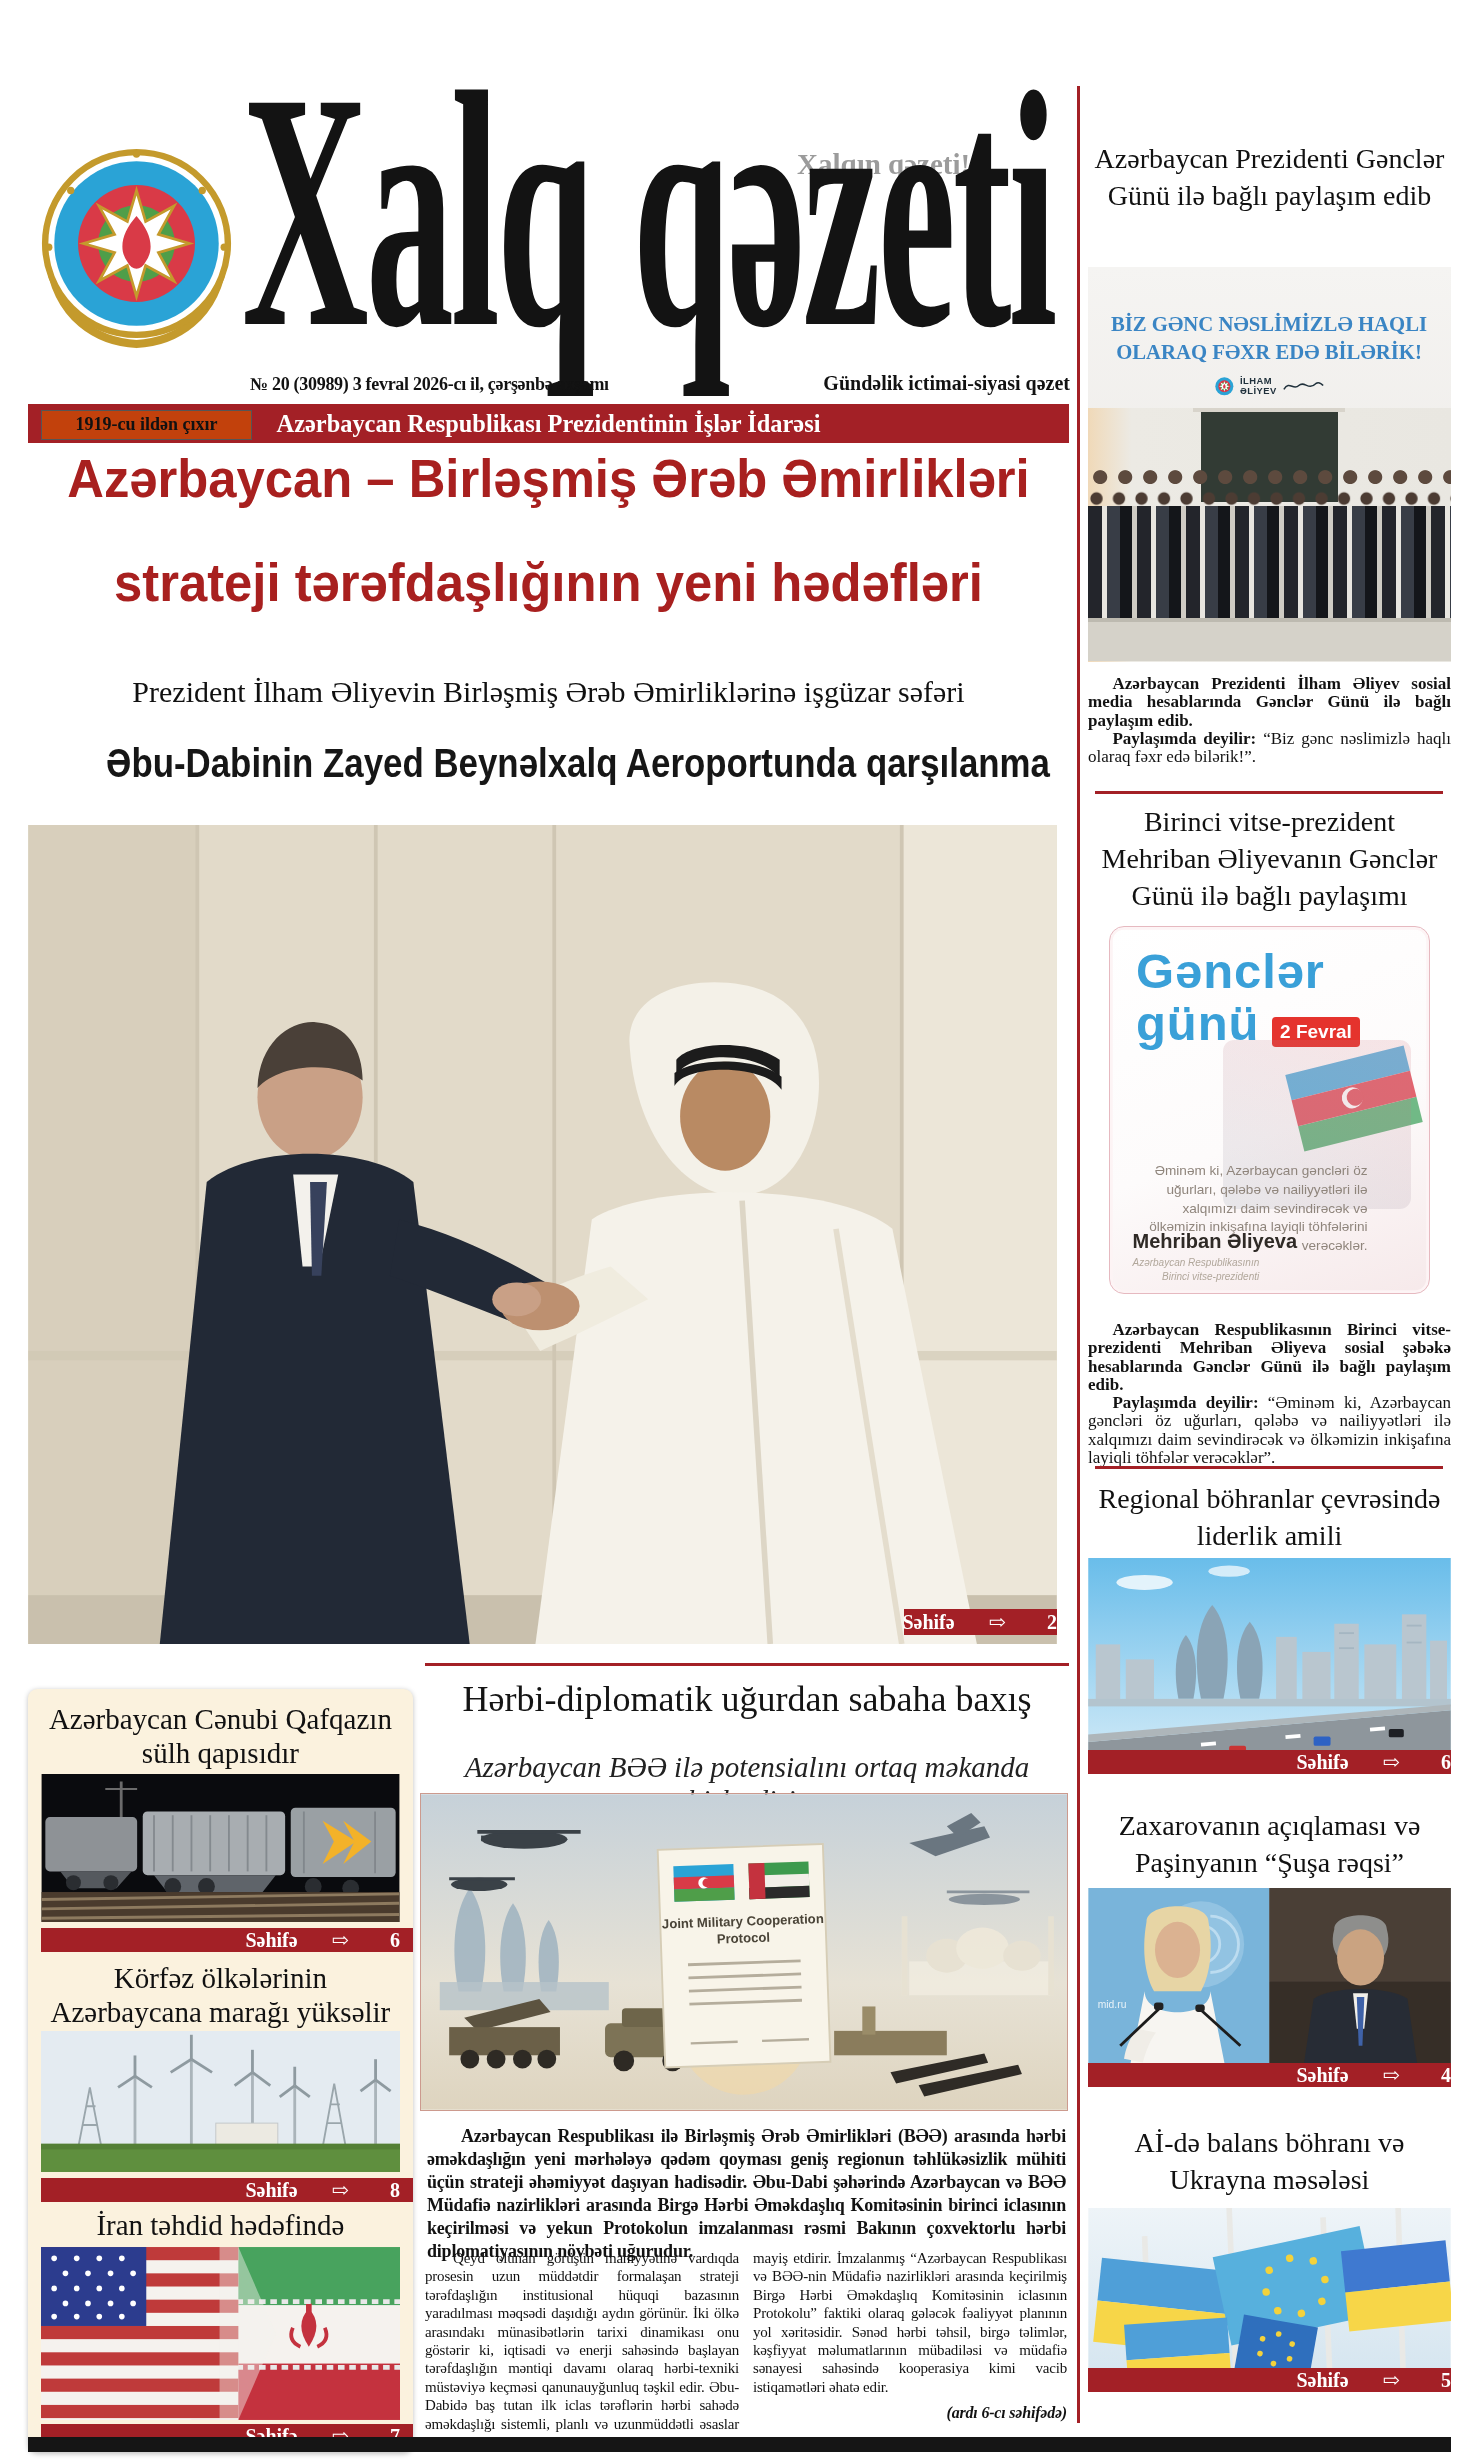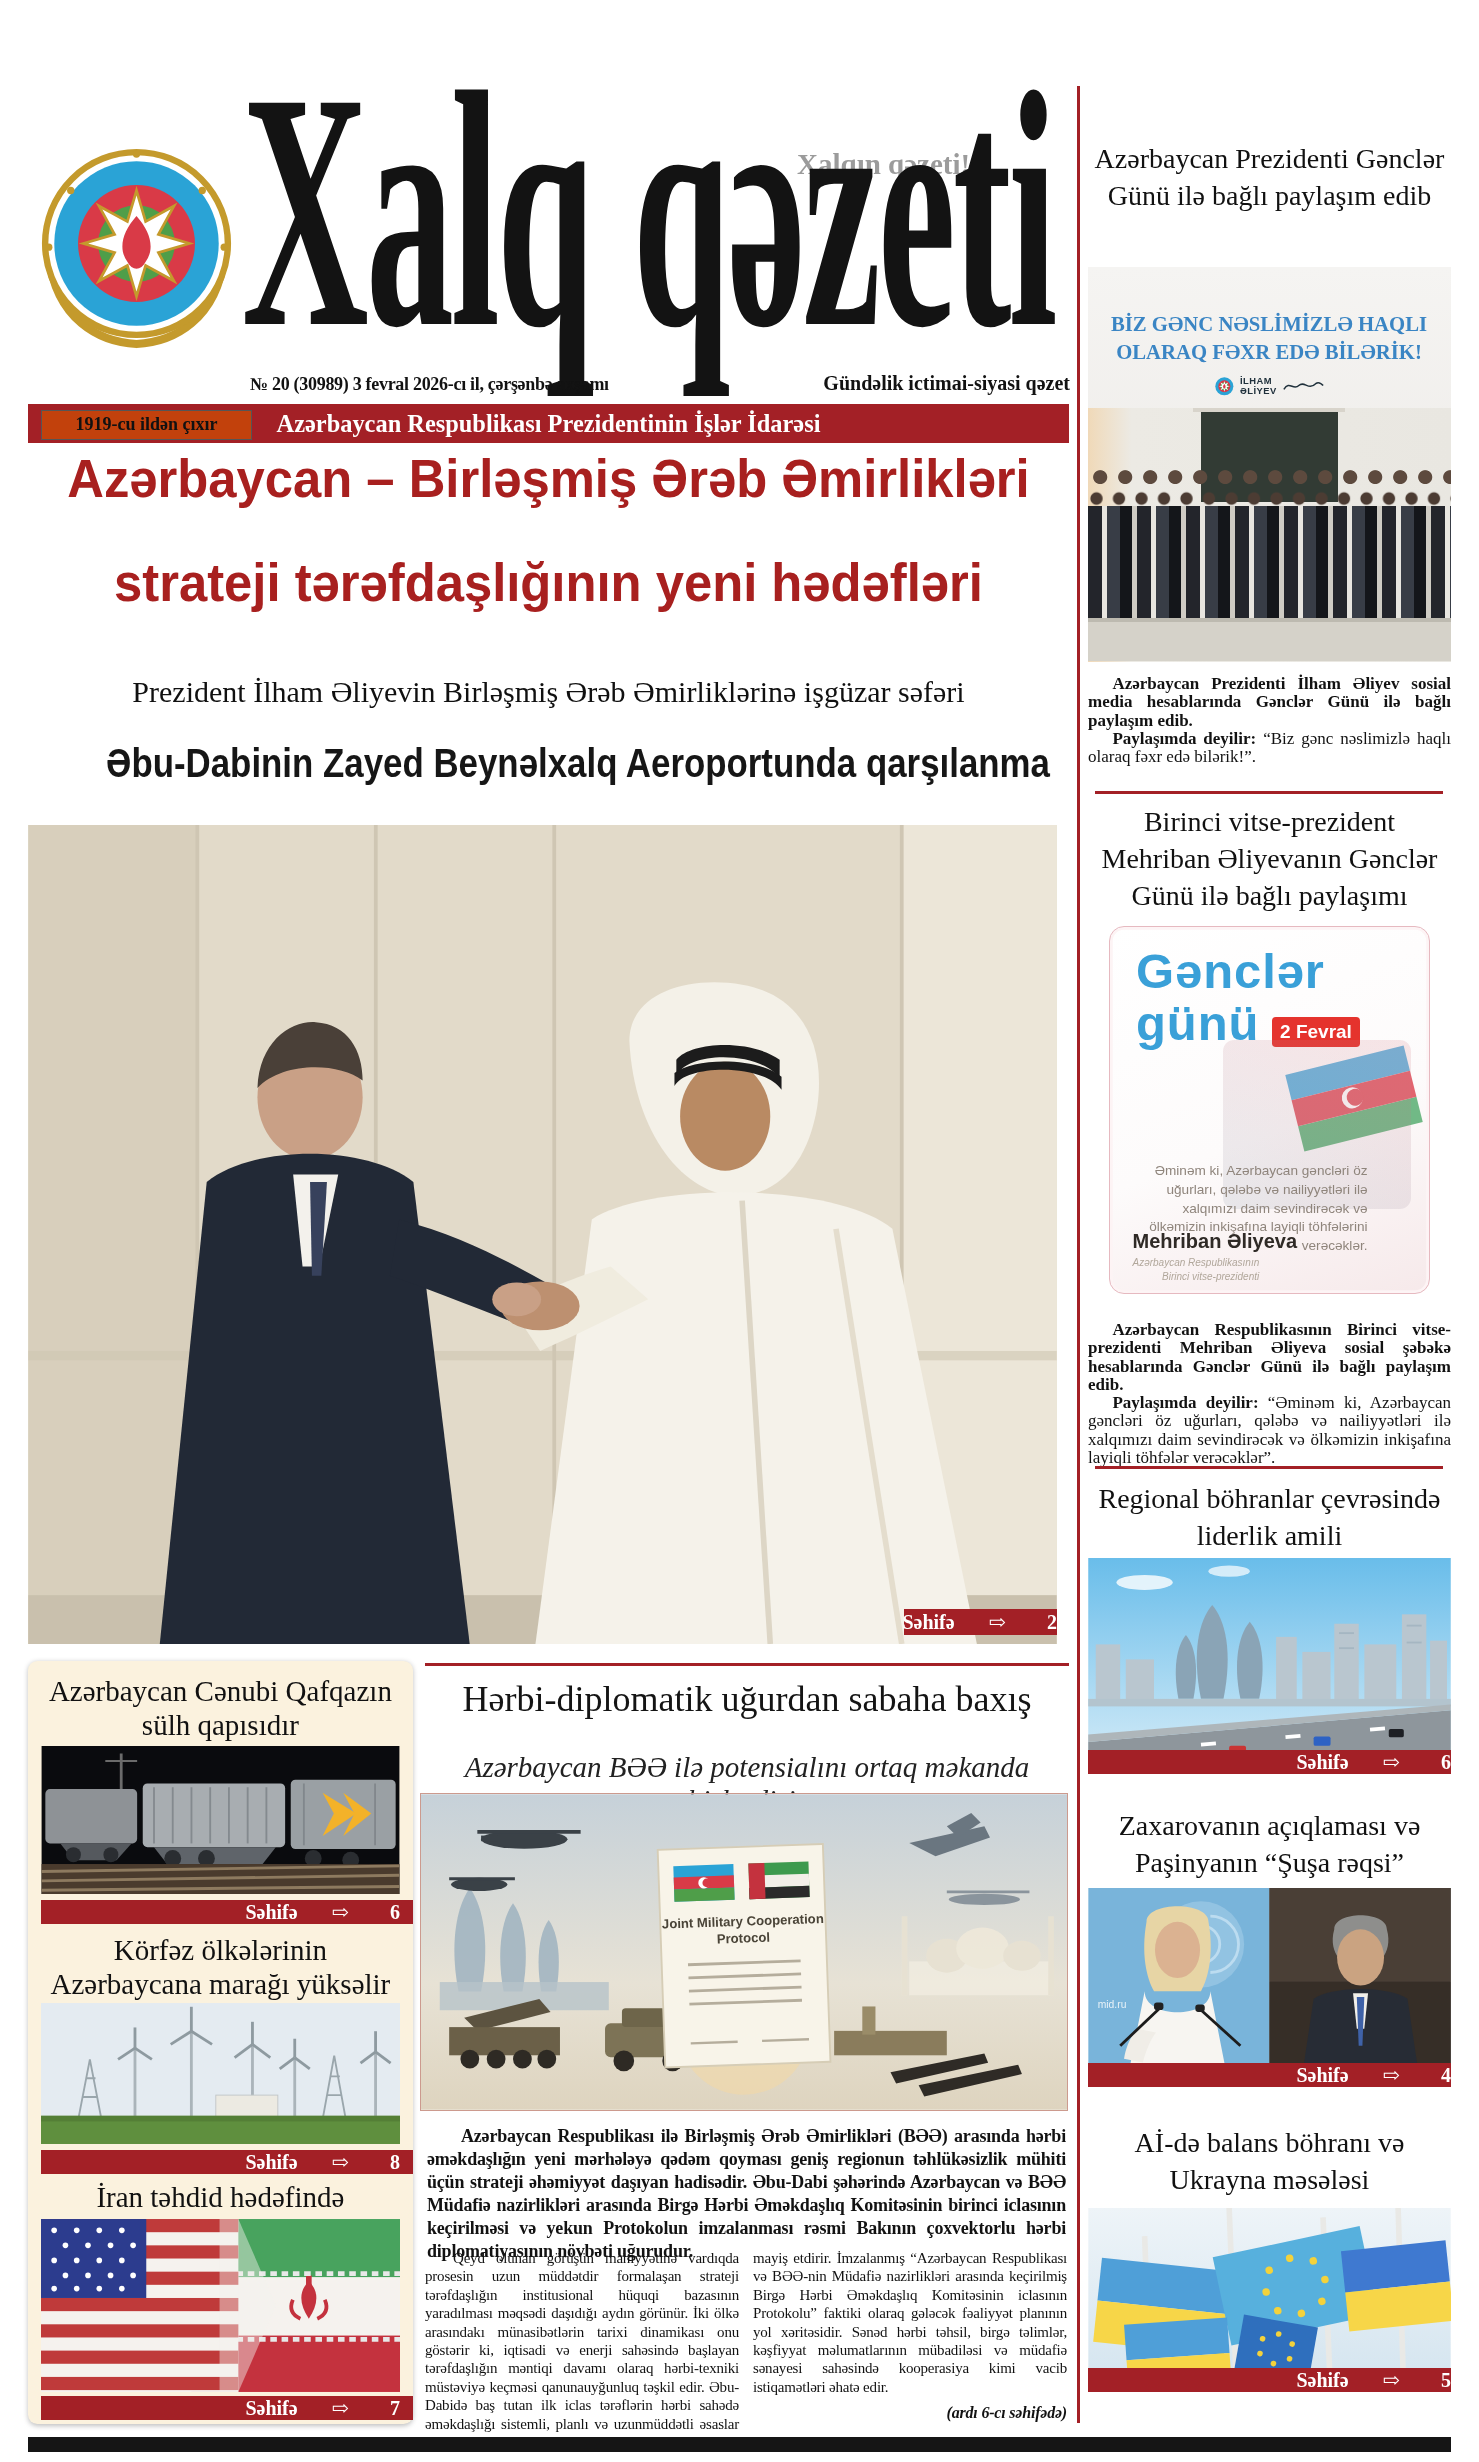--- a/index.html
+++ b/index.html
@@ -21,21 +21,21 @@
   .h1red{color:#a8201f;font-weight:bold;font-size:54px;white-space:nowrap;
          transform:scaleX(.94);transform-origin:50% 0;}
   .deck1{font-size:30px;color:#101010;white-space:nowrap;}
   .deck2{font-weight:bold;font-size:41px;color:#161616;white-space:nowrap;
          transform:scaleX(.85);transform-origin:50% 0;}
   .bar{background:#a32026;color:#fff;display:flex;align-items:center;justify-content:flex-end;
        gap:34px;padding-right:13px;font-weight:bold;font-size:20px;
        font-family:"Liberation Serif","DejaVu Serif",serif;}
   .bar .num{min-width:17px;text-align:right;}
   .bar .arrow{font-size:20.7px;line-height:1;}
-  .leftcard{background:#fbf2de;border-radius:9.4px;box-shadow:0 1.9px 5.6px rgba(0,0,0,.25);}
+  .leftcard{background:#fbf2de;border-radius:9.4px;box-shadow:0 1.9px 5.6px rgba(0,0,0,.25);margin-top:28px;}
   .ltitle{font-size:29px;line-height:1.18;color:#111;text-align:center;}
   .img{overflow:hidden;}
   .rhead{font-size:28px;line-height:1.32;text-align:center;color:#111;}
   .rbody{font-weight:bold;font-size:17px;line-height:18.3px;}
   .rbody p{margin:0;text-indent:24.4px;}
   .rbody .quote{font-weight:normal;}
   .divider{background:#a32026;}
   .chead{font-size:36px;text-align:center;color:#141414;}
   .csub{font-size:29px;font-style:italic;text-align:center;color:#222;}
   .cintro{font-weight:bold;font-size:18px;line-height:23px;letter-spacing:-0.2px;}

